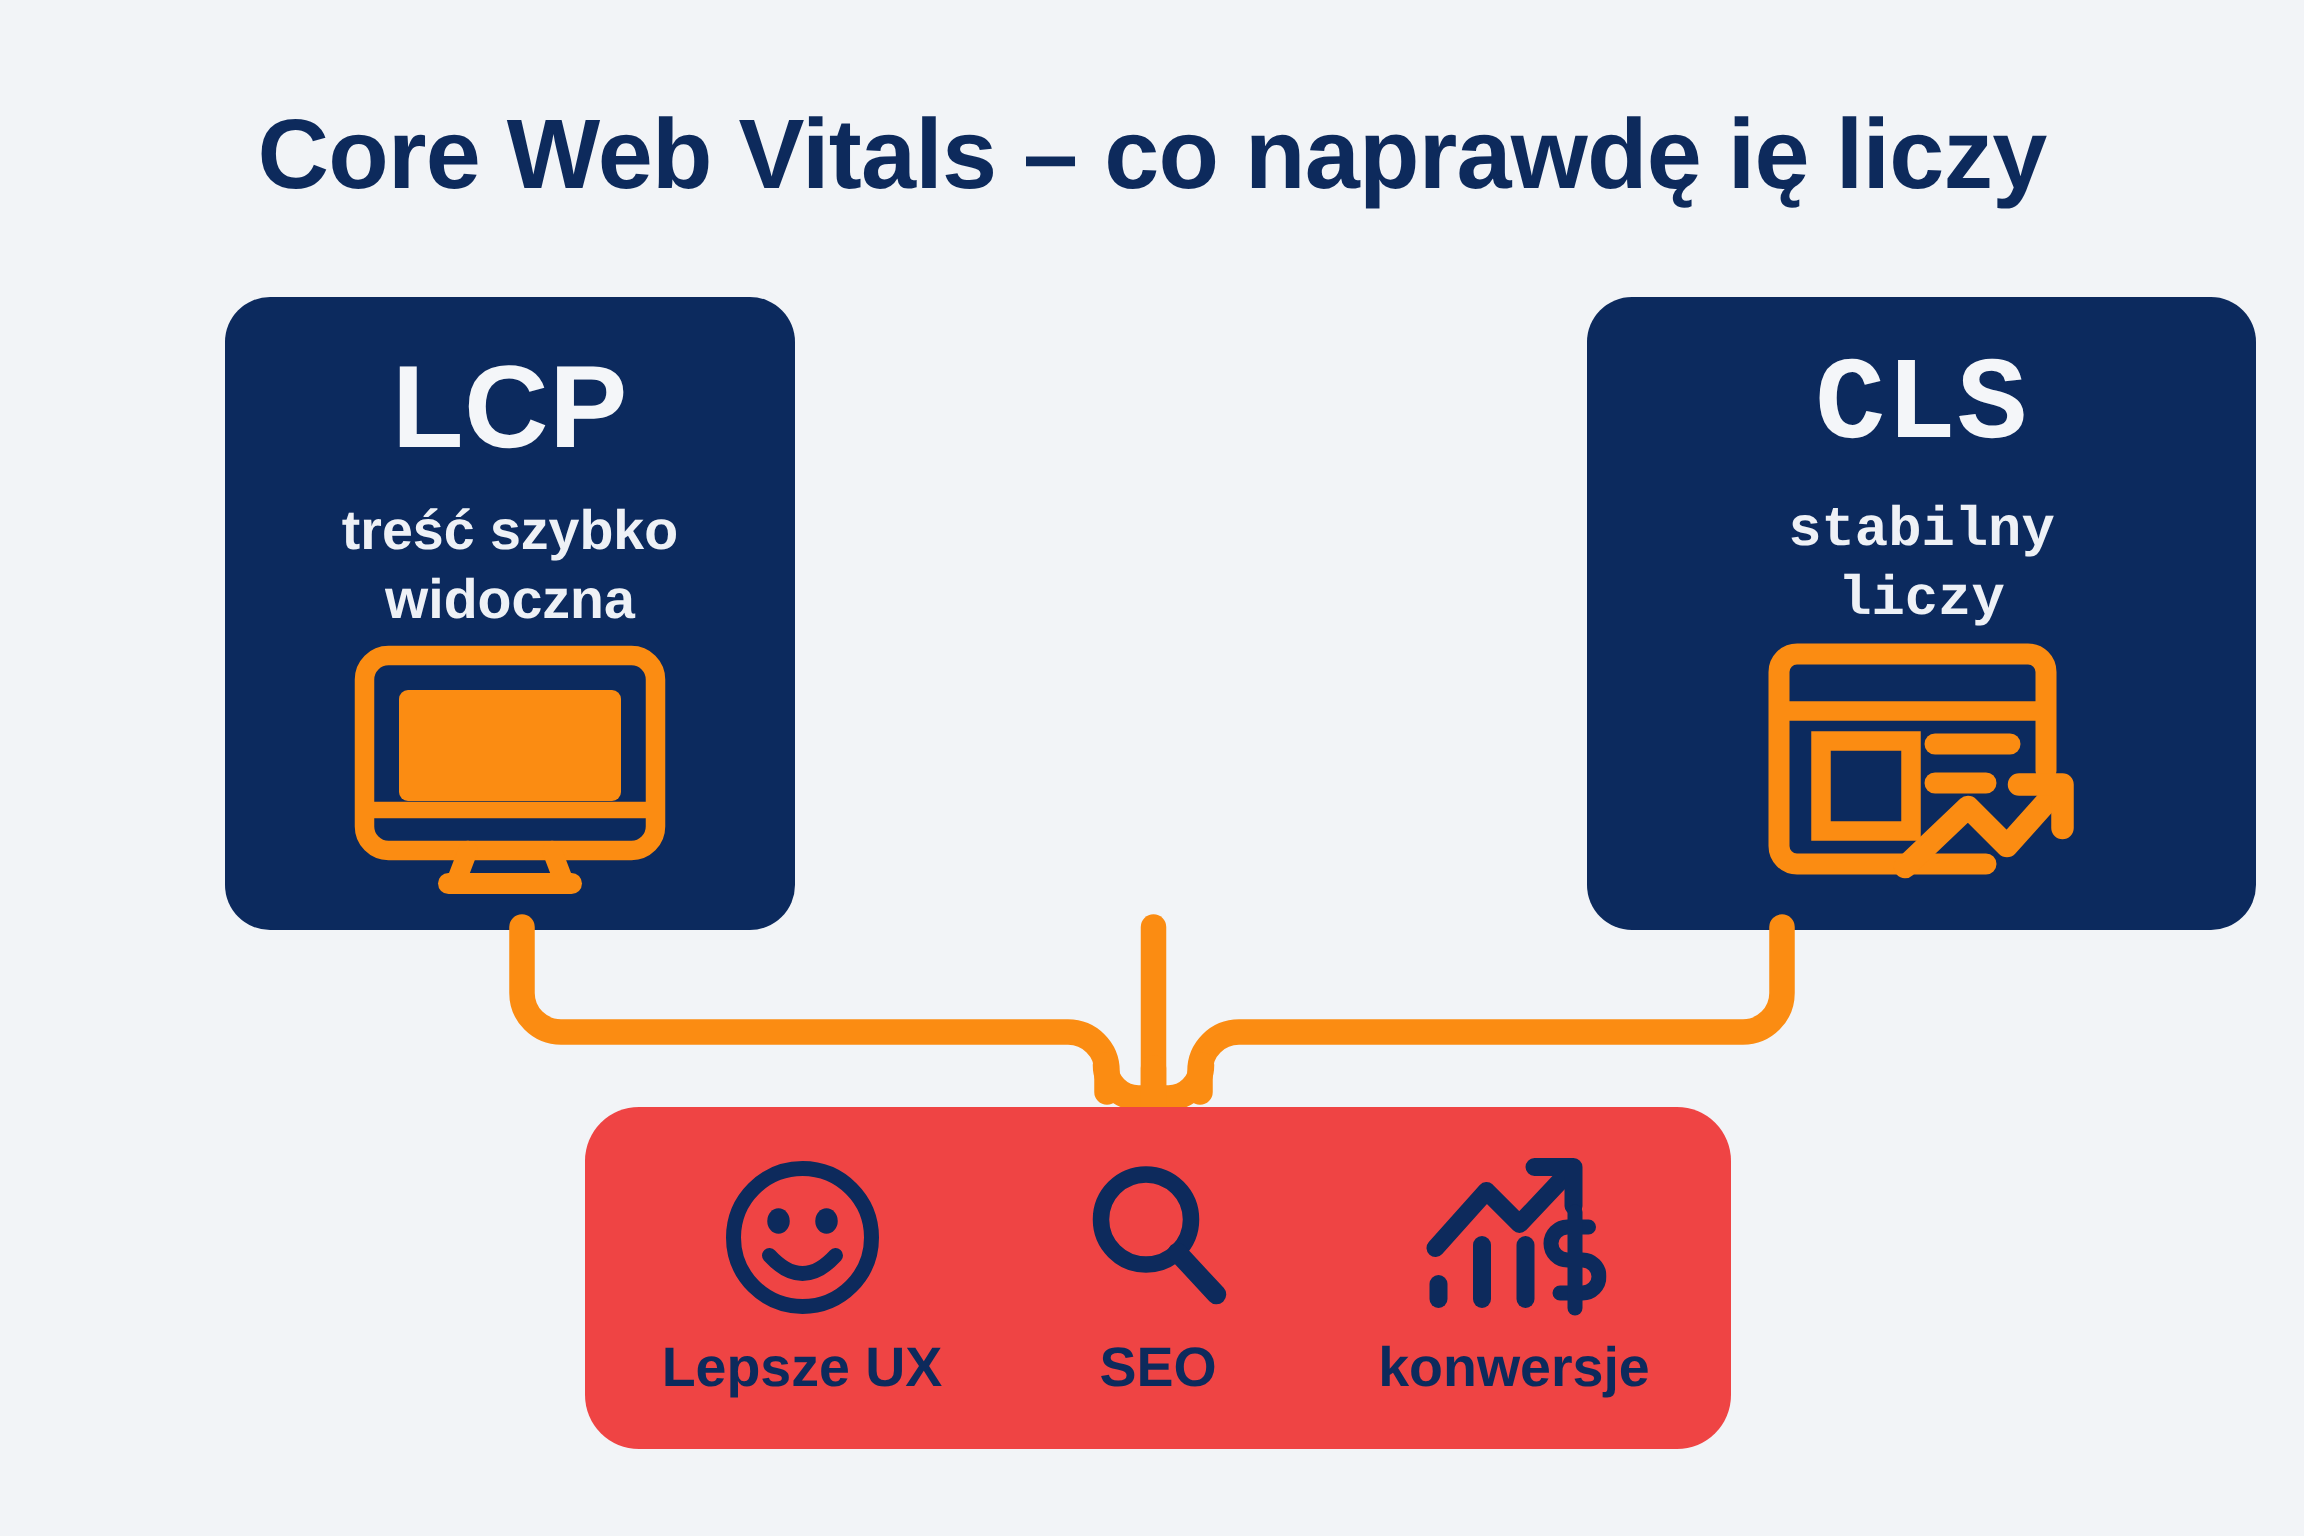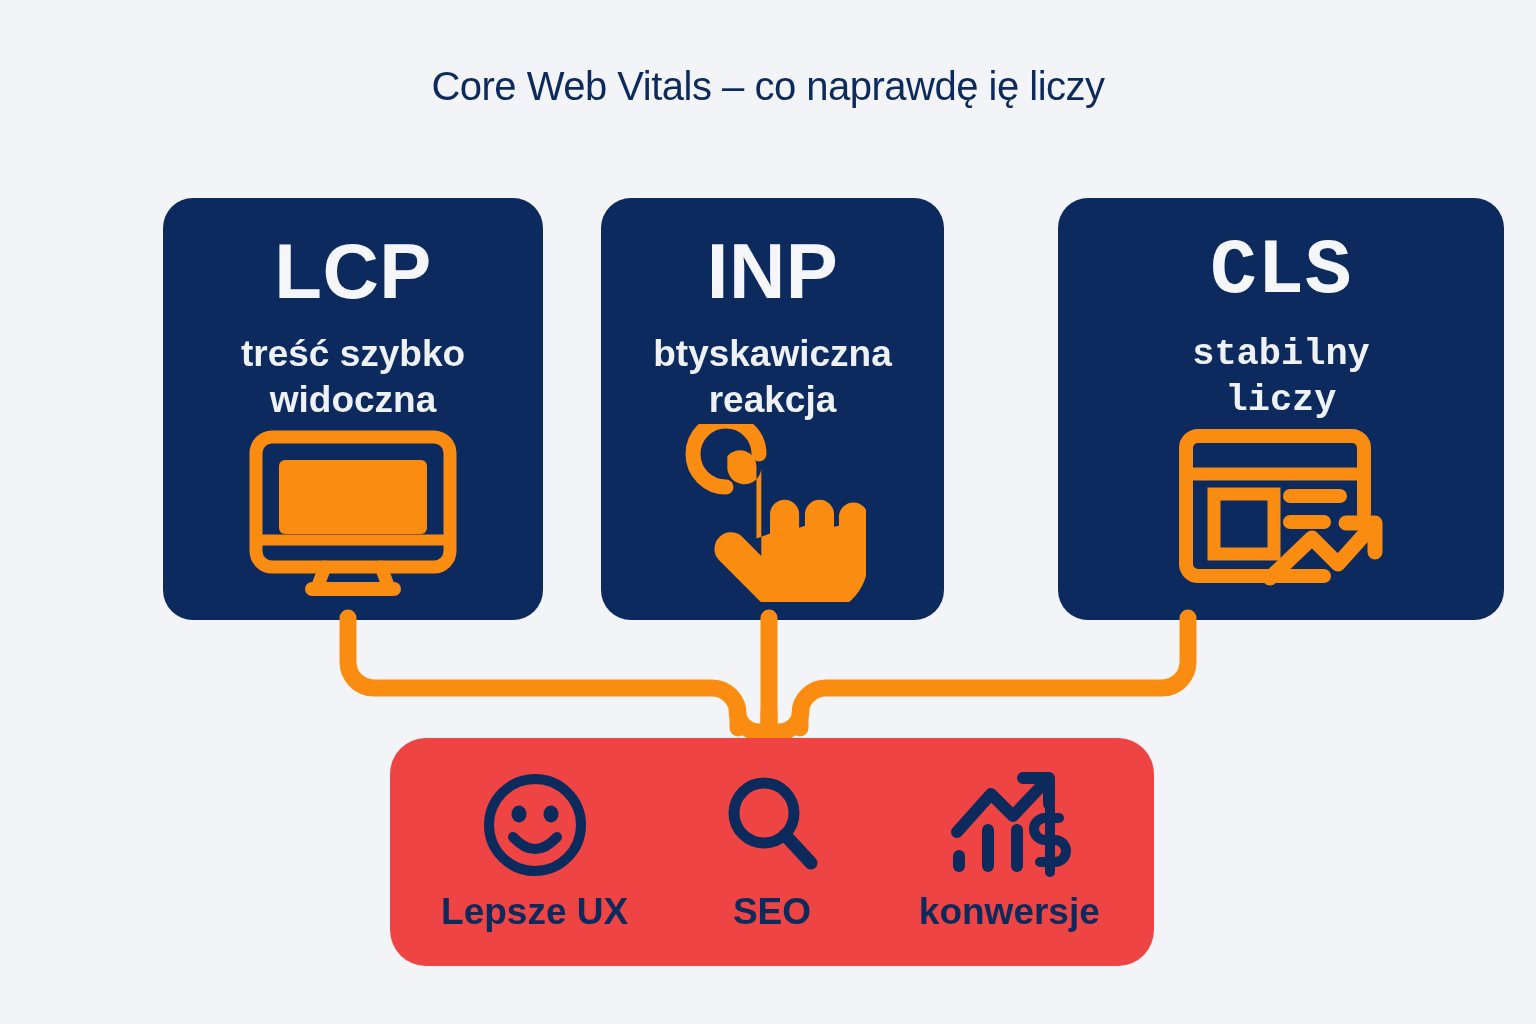--- a/index.html
+++ b/index.html
@@ -20,40 +20,40 @@
     background: #f2f4f7;
   }
 
   
   #page-title {
     position: absolute;
     left: 0;
     top: 64px;
     width: 1536px;
     text-align: center;
-    font-size: 40px;
-    font-weight: normal;
+    font-size: 66px;
+    font-weight: bold;
     letter-spacing: -0.5px;
     color: #0d2a5c;
     white-space: nowrap;
   }
 
   
   .metric-card {
     position: absolute;
     top: 198px;
     height: 422px;
     background: #0c2a5e;
     border-radius: 30px;
     box-sizing: border-box;
     display: flex;
     flex-direction: column;
     align-items: center;
   }
-  #card-lcp { left: 163px;  width: 380px; }
+  #card-lcp { left: 150px;  width: 380px; }
   #card-inp { left: 601px;  width: 343px; }
   #card-cls { left: 1058px;  width: 446px; font-family: Liberation Mono, monospace; }
 
   .metric-abbr {
     margin-top: 34px;
     font-size: 78px;
     font-weight: bold;
     color: #f4f6f9;
     line-height: 1.02;
     letter-spacing: 0.5px;
@@ -137,56 +137,20 @@
       <svg width="212" height="174" viewBox="0 0 212 174" aria-hidden="true">
         <rect x="9" y="9" width="194" height="130" rx="16" ry="16" fill="none" stroke="#fb8c12" stroke-width="13"></rect>
         <rect x="32" y="32" width="148" height="74" rx="6" ry="6" fill="#fb8c12"></rect>
         <line x1="12" y1="112" x2="200" y2="112" stroke="#fb8c12" stroke-width="11"></line>
         <path d="M78 139 L70 160 M134 139 L142 160" fill="none" stroke="#fb8c12" stroke-width="13" stroke-linecap="round"></path>
         <rect x="58" y="154" width="96" height="14" rx="7" ry="7" fill="#fb8c12"></rect>
       </svg>
     </div>
   </div>
 
-  <div class="metric-card" id="card-inp">
-    <div class="metric-abbr">INP</div>
-    <div class="metric-desc">btyskawiczna
-reakcja</div>
-    <div class="metric-icon">
-      <svg width="186" height="178" viewBox="0 0 186 178" aria-hidden="true">
-
-        <path d="M46 63 A33 33 0 1 1 79 30" fill="none" stroke="#fb8c12" stroke-width="15" stroke-linecap="round"></path>
-
-        <path d="M55 33
-                 a17 17 0 0 1 30 11
-                 v74
-                 l14 -5
-                 v-20
-                 a15 15 0 0 1 30 0
-                 v14
-                 l6 -2
-                 v-12
-                 a15 15 0 0 1 30 0
-                 v13
-                 l5 -1
-                 v-9
-                 a15 15 0 0 1 30 0
-                 v46
-                 a54 54 0 0 1 -54 54
-                 h-28
-                 a40 40 0 0 1 -28 -12
-                 l-44 -44
-                 a17 17 0 0 1 24 -24
-                 l20 20
-                 v-90
-                 a17 17 0 0 1 -35 -3
-                 z" fill="#fb8c12" transform="translate(-6,0) scale(0.97)"></path>
-      </svg>
-    </div>
-  </div>
 
   <div class="metric-card" id="card-cls">
     <div class="metric-abbr">CLS</div>
     <div class="metric-desc">stabilny
 liczy</div>
     <div class="metric-icon">
       <svg width="214" height="176" viewBox="0 0 214 176" aria-hidden="true">
 
         <path d="M150 150 H24 a12 12 0 0 1 -12 -12 V22 a12 12 0 0 1 12 -12 H178 a12 12 0 0 1 12 12 V88" fill="none" stroke="#fb8c12" stroke-width="14" stroke-linecap="round" stroke-linejoin="round"></path>
 

